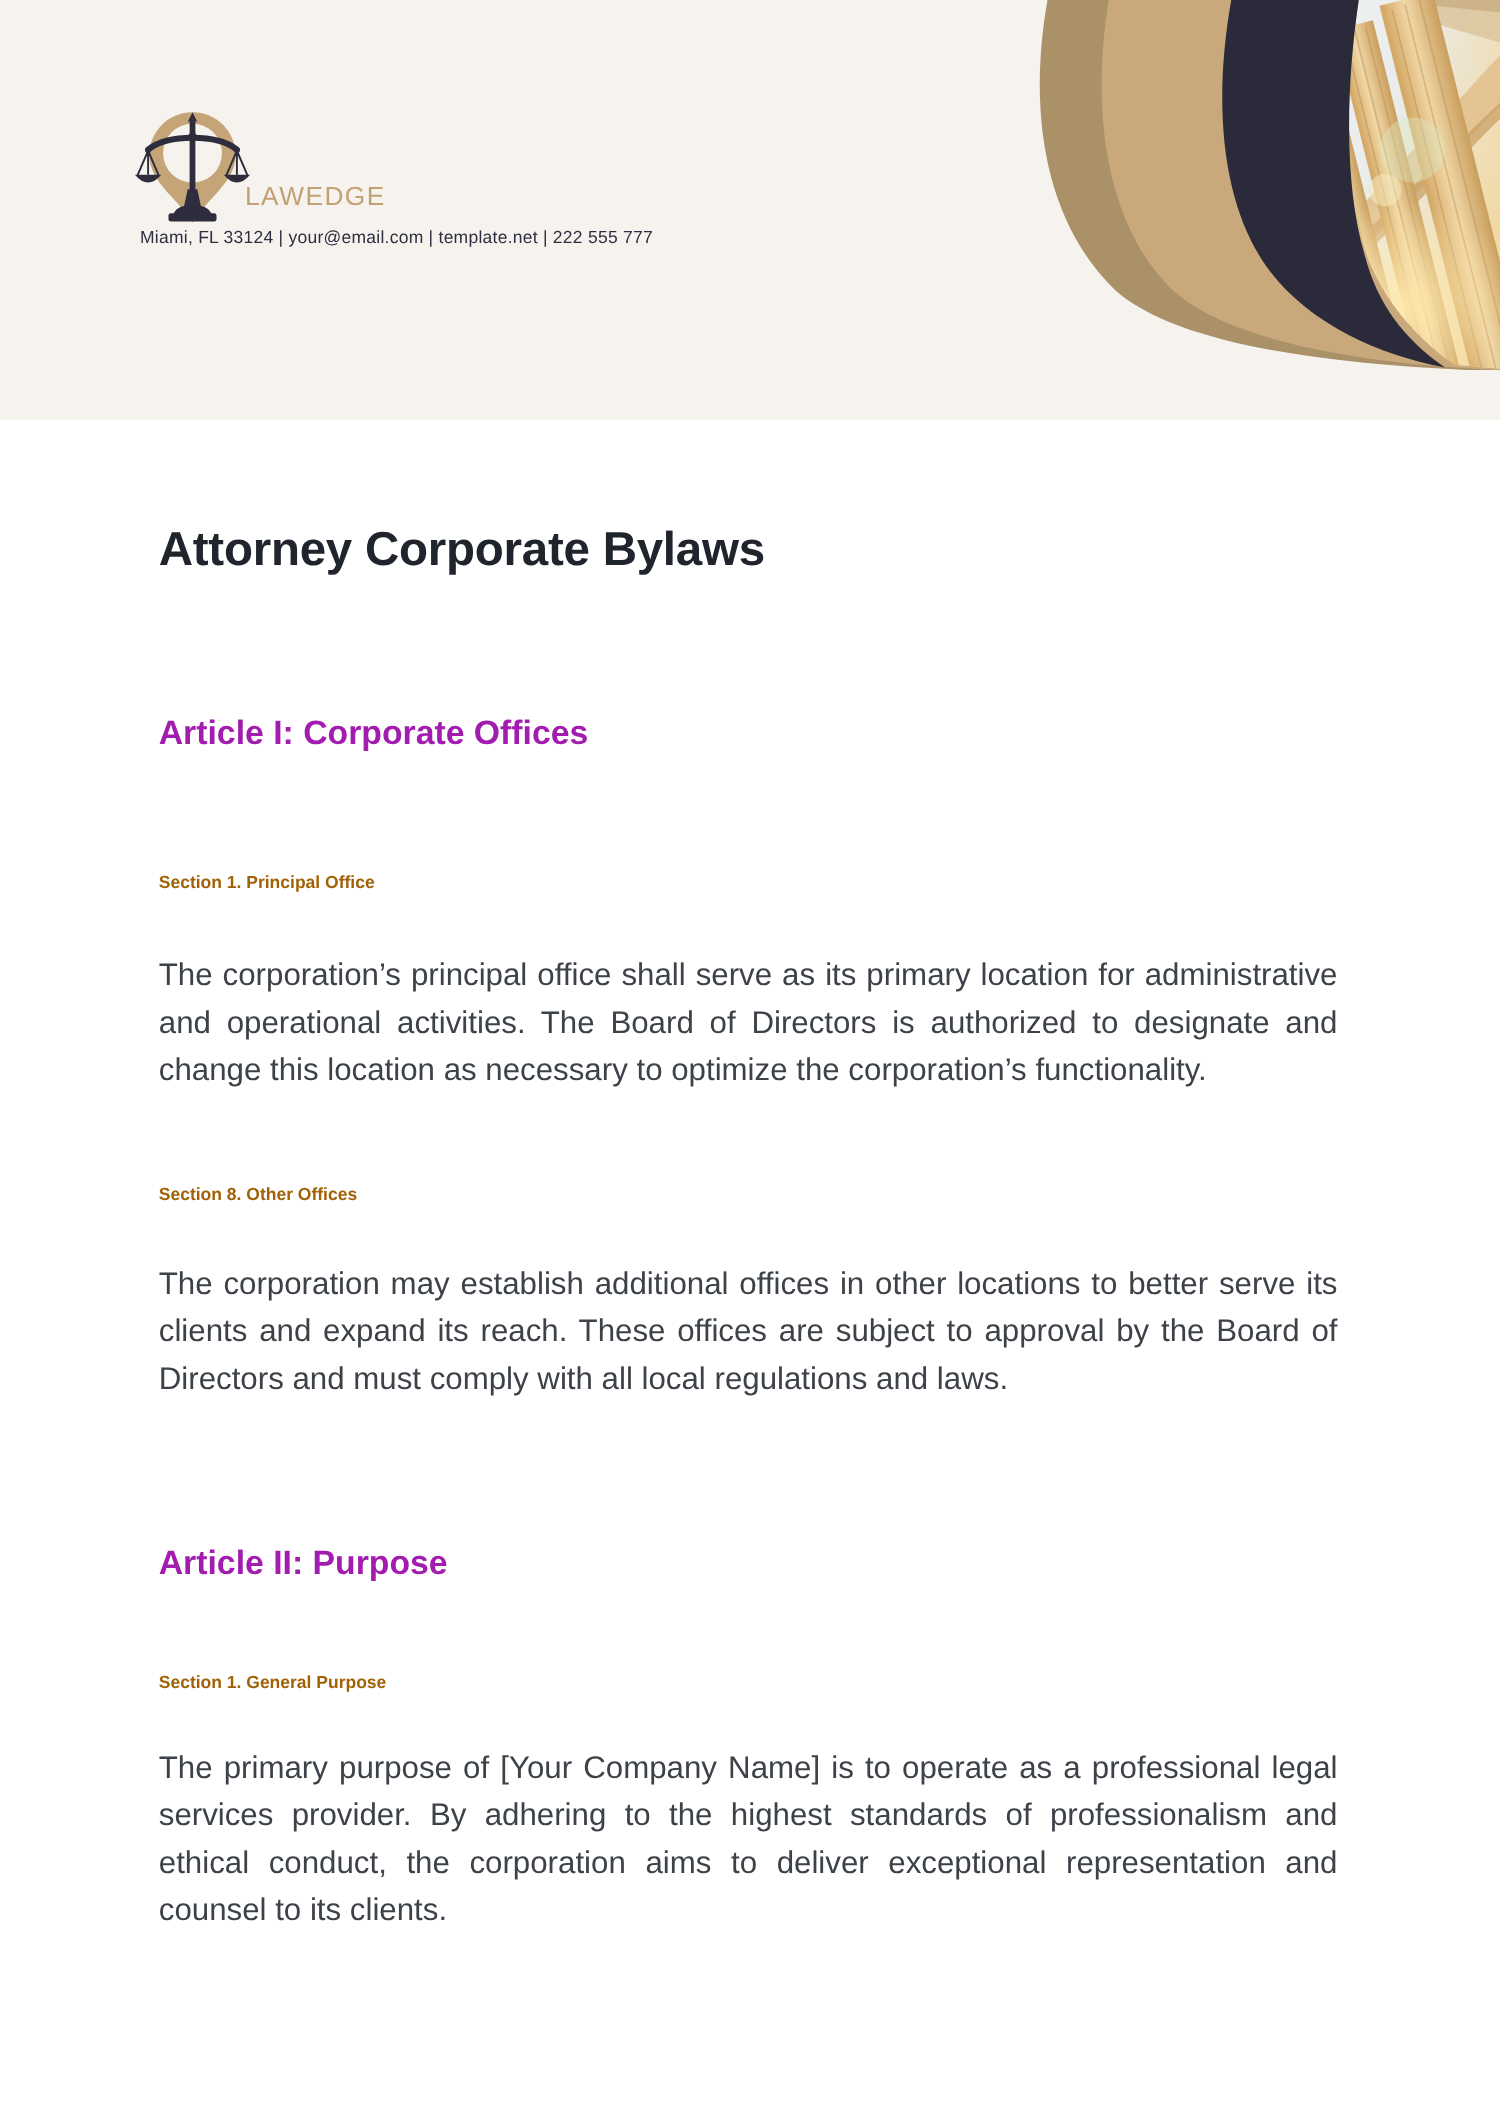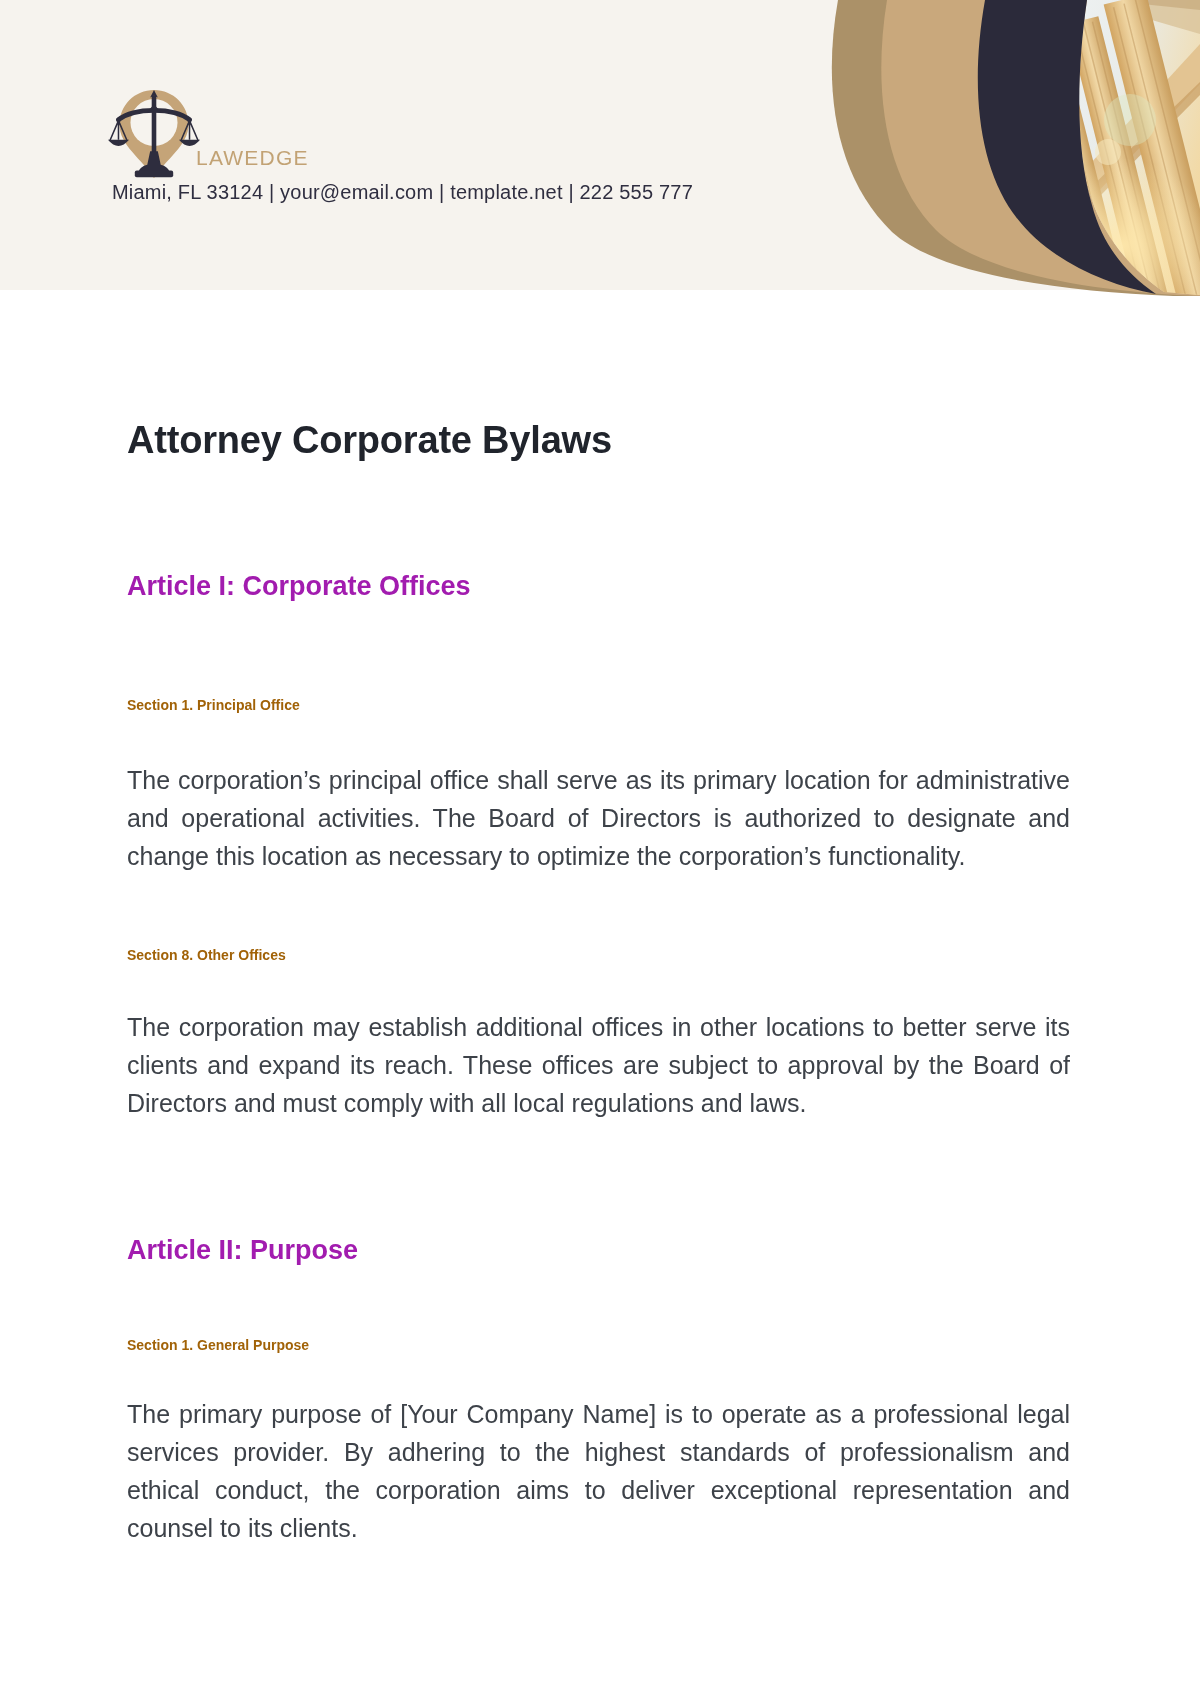--- a/index.html
+++ b/index.html
@@ -5,40 +5,40 @@
   html,body{margin:0;padding:0;}
   body{
     width:1200px;height:1696px;
     background:#ffffff;
     font-family:"Liberation Sans", sans-serif;
     position:relative;
     overflow:hidden;
   }
   .header{
     position:absolute;top:0;left:0;
-    width:1200px;height:290px;
+    width:1200px;height:336px;
     background:#f6f3ee;
   }
   .corner-decoration{
     position:absolute;top:0;right:0;
     width:430px;height:296px;
   }
   .logo{
     position:absolute;left:106px;top:84px;
     width:96px;height:102px;
   }
   .brand-name{
     position:absolute;left:196px;top:146px;
     font-size:21px;font-weight:500;
     letter-spacing:1.2px;
     color:#c2a274;
   }
   .contact-line{
     position:absolute;left:112px;top:181px;
-    font-size:20px;font-weight:500;
+    font-size:14px;font-weight:500;
     letter-spacing:0.2px;
     color:#2f2e40;
   }
   .doc-block{
     position:absolute;left:127px;width:943px;
   }
   .doc-title{
     top:394px;
     font-size:38px;font-weight:bold;
     letter-spacing:-0.2px;

